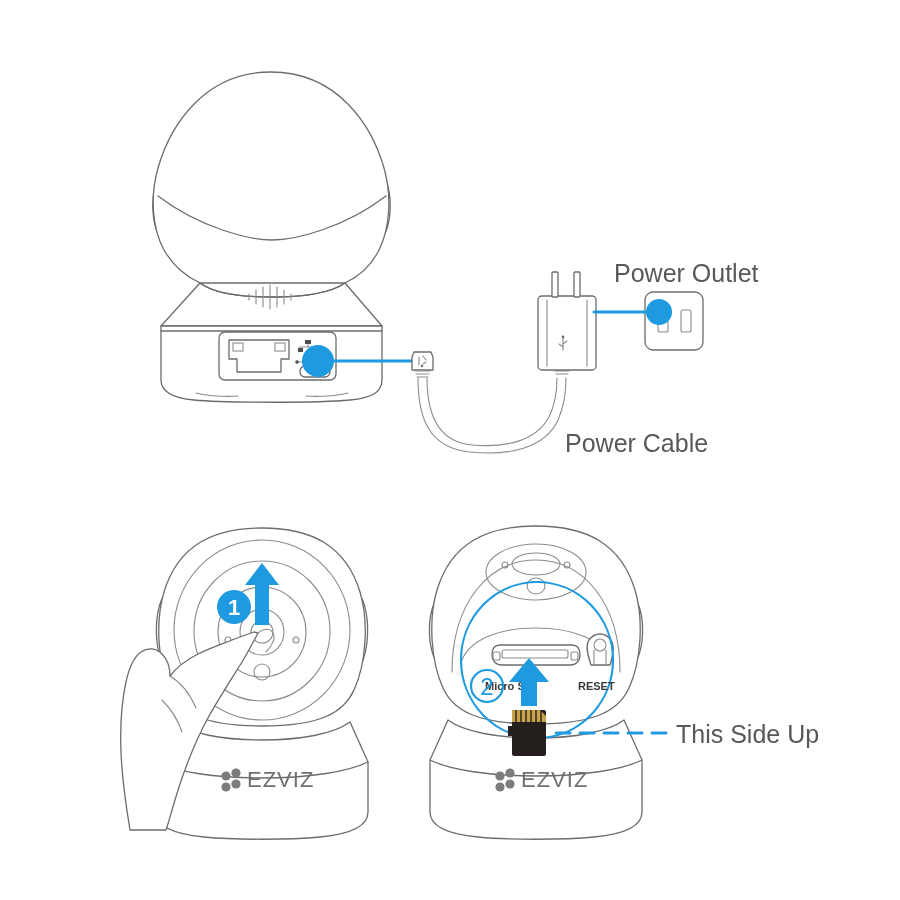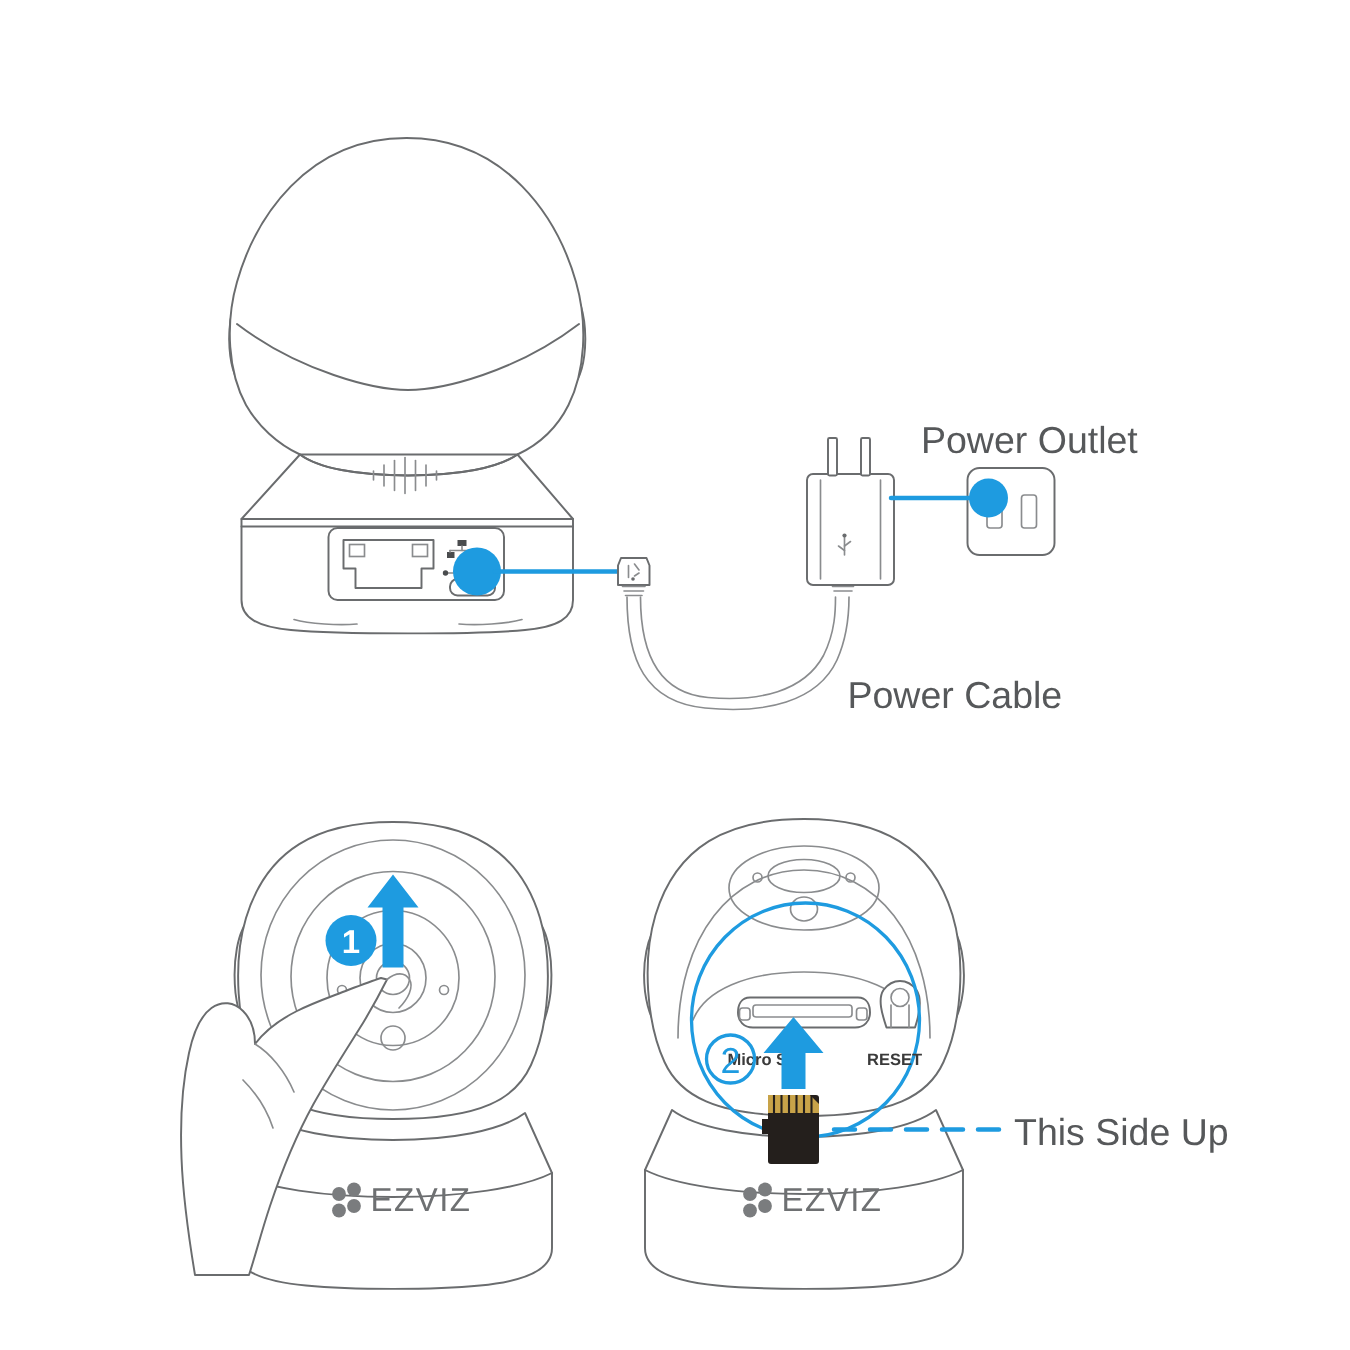--- a/index.html
+++ b/index.html
@@ -14,21 +14,20 @@
     position: relative;
     font-family: "Liberation Sans", sans-serif;
     overflow: hidden;
   }
   #diagram-root {
     position: absolute;
     top: 0;
     left: 0;
     width: 900px;
     height: 832px;
-    margin-top: 20px;
   }
   svg.diagram {
     display: block;
     width: 900px;
     height: 900px;
   }
   .lbl {
     font-family: "Liberation Sans", sans-serif;
     font-size: 25px;
     fill: #56585a;

